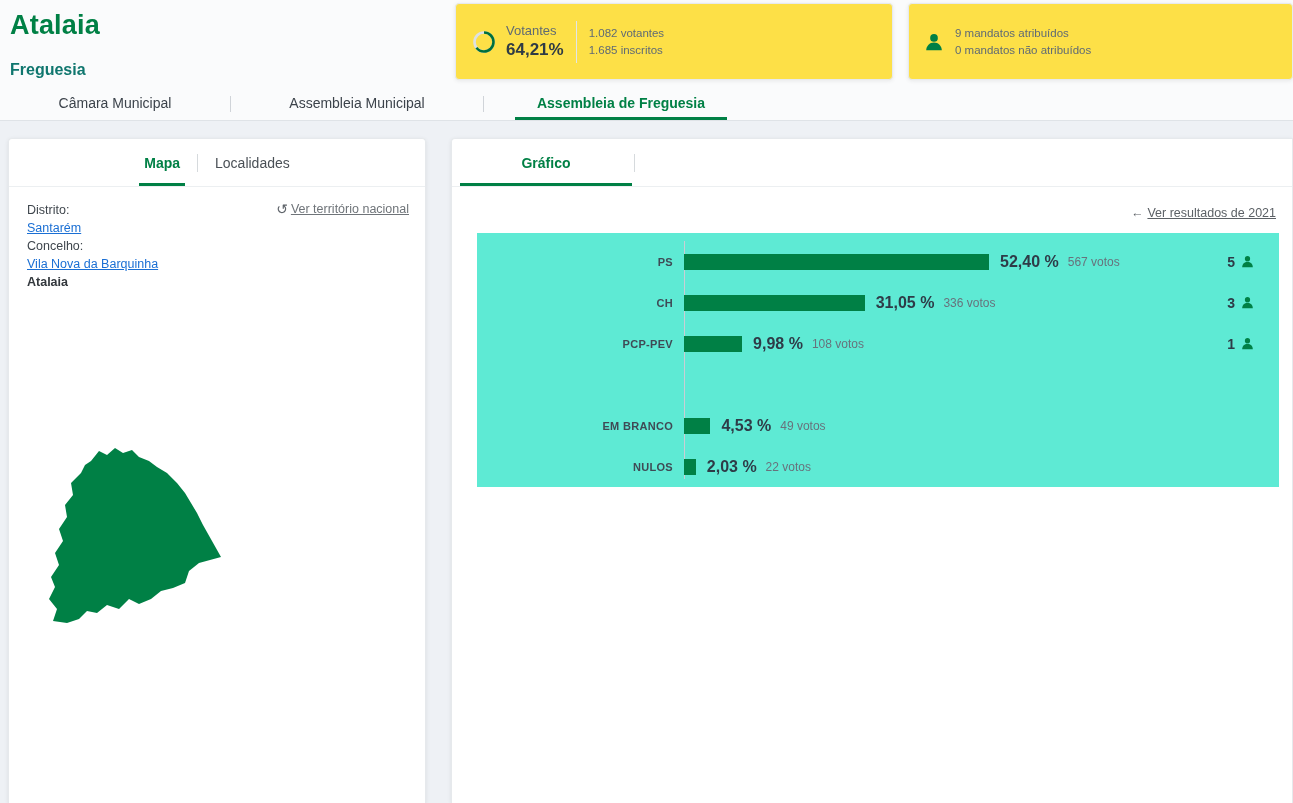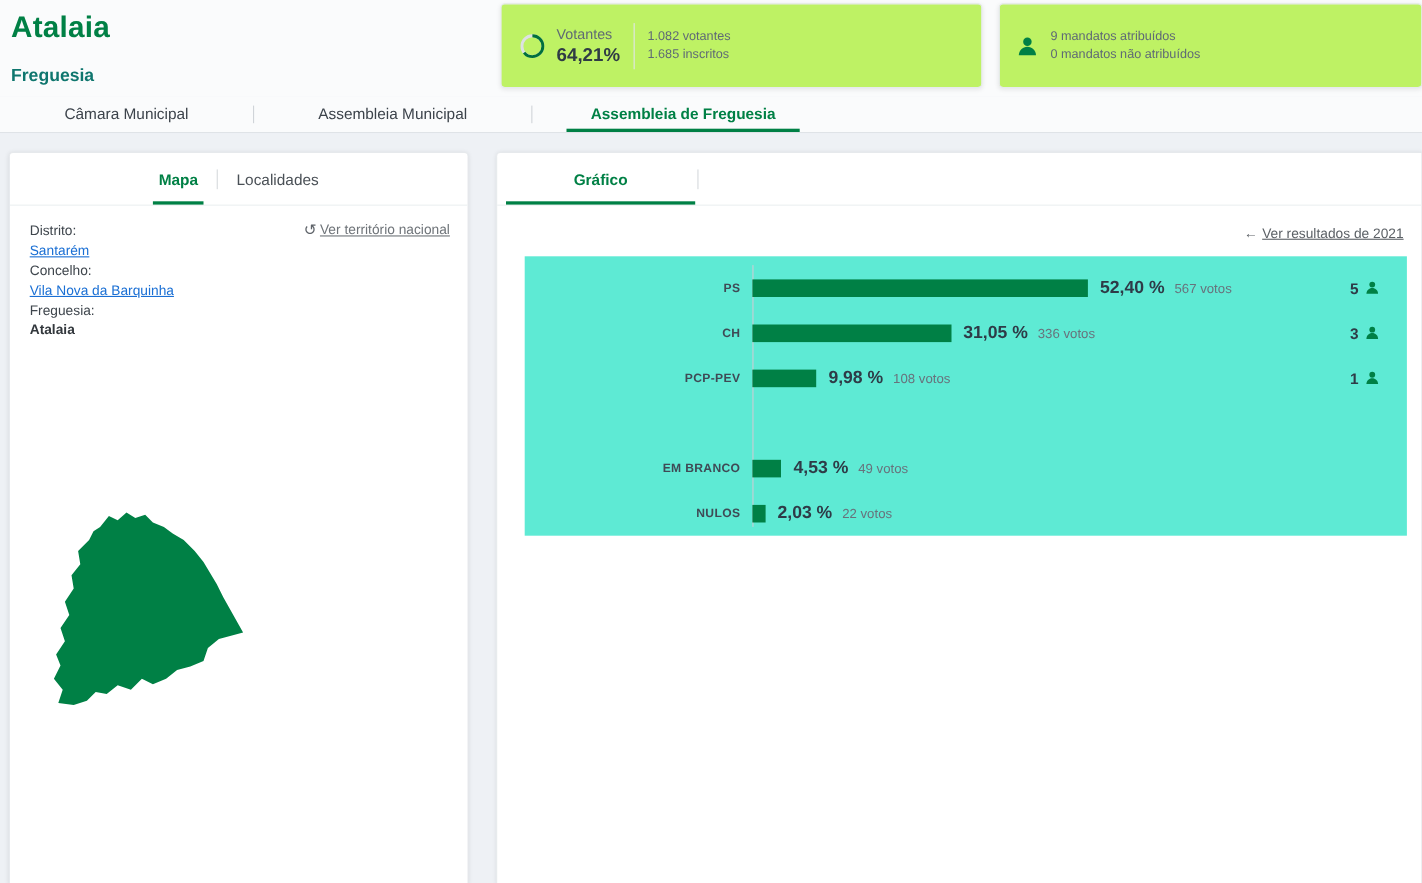--- a/index.html
+++ b/index.html
@@ -4,21 +4,21 @@
 <style>
   *{margin:0;padding:0;box-sizing:border-box;}
   html,body{width:1293px;height:803px;overflow:hidden;font-family:"Liberation Sans",sans-serif;background:#eef1f5;}
   :root{--green:#008045;--link:#1a6fd4;}
 
   
   .top{position:relative;height:88px;background:#fafbfc;}
   .title-block{position:absolute;left:10px;top:10px;}
   .page-title{color:var(--green);font-size:27px;font-weight:bold;letter-spacing:.2px;}
   .page-subtitle{margin-top:20px;font-size:16px;font-weight:600;color:#0f766e;}
-  .info-card{position:absolute;top:3px;height:77px;background:#bef264;border:1px solid #e7eaed;border-radius:4px;
+  .info-card{position:absolute;top:3px;height:77px;background:#fde047;border:1px solid #e7eaed;border-radius:4px;
              box-shadow:0 1px 4px rgba(0,0,0,.08);display:flex;align-items:center;}
   .votantes-card{left:455px;width:438px;padding-left:14px;}
   .mandatos-card{left:908px;right:0;padding-left:14px;}
   .donut{flex:none;}
   .vot-main{margin-left:8px;}
   .vot-label{font-size:13px;color:#5f6a73;}
   .vot-percent{font-size:17px;font-weight:bold;color:#2f3b45;margin-top:2px;}
   .vdivider{width:1px;height:42px;background:#e2e5e8;margin:0 12px;}
   .small-lines{font-size:11.5px;color:#5f6a75;line-height:17px;}
   .person-big{width:22px;height:22px;fill:var(--green);margin-right:10px;}
@@ -131,21 +131,20 @@
     <div class="sub-tabs">
       <div class="subtab active">Mapa</div>
       <div class="subtab-sep"></div>
       <div class="subtab">Localidades</div>
     </div>
     <div class="map-body">
       <div class="geo-line">Distrito:</div>
       <div class="geo-line"><a>Santarém</a></div>
       <div class="geo-line">Concelho:</div>
       <div class="geo-line"><a>Vila Nova da Barquinha</a></div>
-      <div class="geo-line">Freguesia:</div>
       <div class="geo-line geo-strong">Atalaia</div>
 
       <div class="territorio-link">
         <span class="undo-glyph">↺</span>
         <span class="link-text">Ver território nacional</span>
       </div>
 
       <svg class="map-shape" width="190" height="185" viewBox="0 0 190 185">
         <path d="M52 20 L60 10 L68 14 L76 7 L84 12 L93 9 L100 16 L110 20 L118 26 L128 32 L138 42
                  L146 52 L152 62 L158 72 L164 84 L182 116 L160 122 L150 130 L146 142 L134 147

